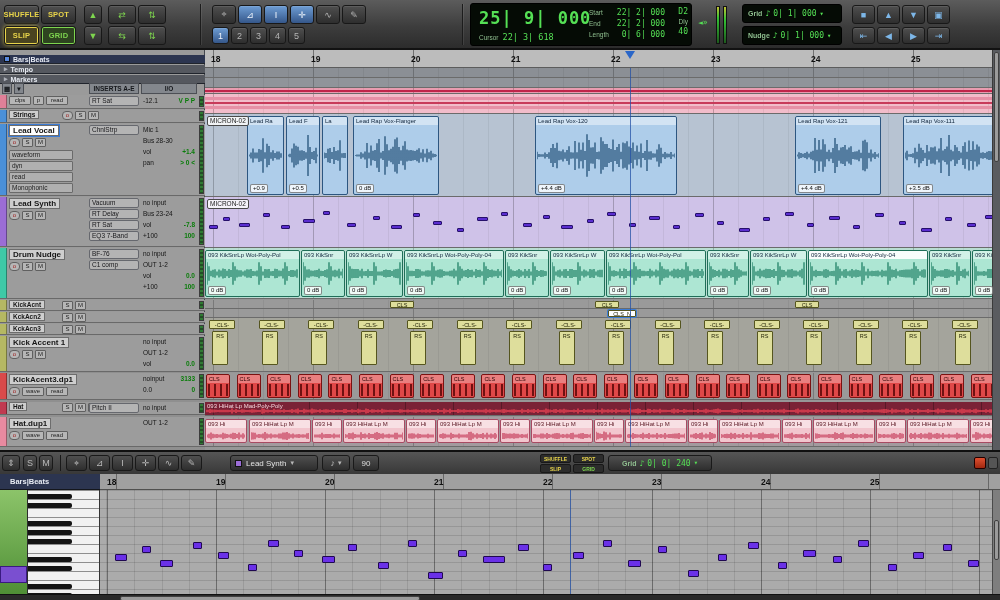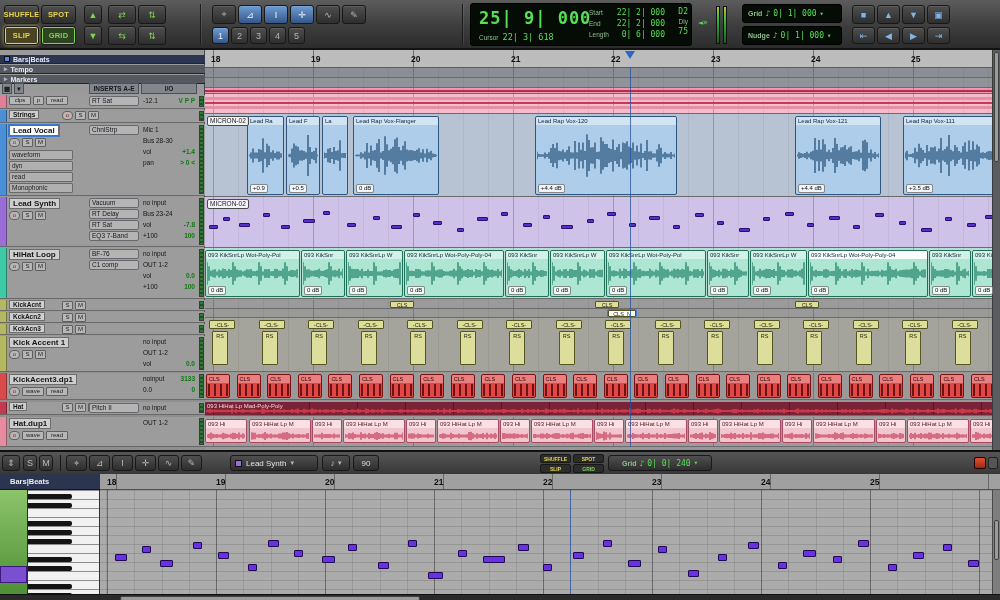--- a/index.html
+++ b/index.html
@@ -128,21 +128,21 @@
             <div class="lcdtxt">22| 2| 000</div>
           </div>
           <div class="cselrow">
             <div class="dim">Length</div>
             <div class="lcdtxt">0| 6| 000</div>
           </div>
         </div>
       <div class="cside">
         <span class="lcdtxt">D2</span>
         <span class="dim">Dly</span>
-        <span class="lcdtxt">75</span>
+        <span class="lcdtxt">40</span>
       </div>
     </div>
 
     <div id="meters">
       <span class="lcdtxt abs" style="left:698px;top:18px;font-size:8px">◄»</span>
       <div class="abs" style="left:716px;top:6px;width:4px;height:38px;background:linear-gradient(to top,#1d5a1d,#35c235 70%,#c2c235);border:1px solid #111"></div>
       <div class="abs" style="left:723px;top:6px;width:4px;height:38px;background:linear-gradient(to top,#1d5a1d,#35c235 65%,#c2c235);border:1px solid #111"></div>
     </div>
 
     <div class="pill lcd" style="left:742px;top:4px;width:100px">
@@ -269,21 +269,21 @@
               </div>
               <div class="ioitem">
                 <div>+100</div>
                 <div class="iov">100</div>
               </div>
             </div>
             <div class="vmeter"></div>
           </div>
           <div class="trk" style="top: 198px; height: 51px;">
             <div class="chip" style="background: rgb(62, 201, 167);"></div>
-            <div class="tname">HiHat Loop</div>
+            <div class="tname">Drum Nudge</div>
             <div class="tbtn2" style="left: 9px; top: 14px; width: 11px; color: rgb(160, 32, 32); border-radius: 4px;">o</div>
             <div class="tbtn2" style="left: 22px; top: 14px; width: 11px;">S</div>
             <div class="tbtn2" style="left: 35px; top: 14px; width: 11px;">M</div>
             <div class="inscol" style="left: 89px; width: 50px;">
               <div class="insitem">BF-76</div>
               <div class="insitem">C1 comp</div>
             </div>
             <div class="iocol" style="left: 141px; width: 56px;">
               <div class="ioitem">
                 <div>no input</div>

